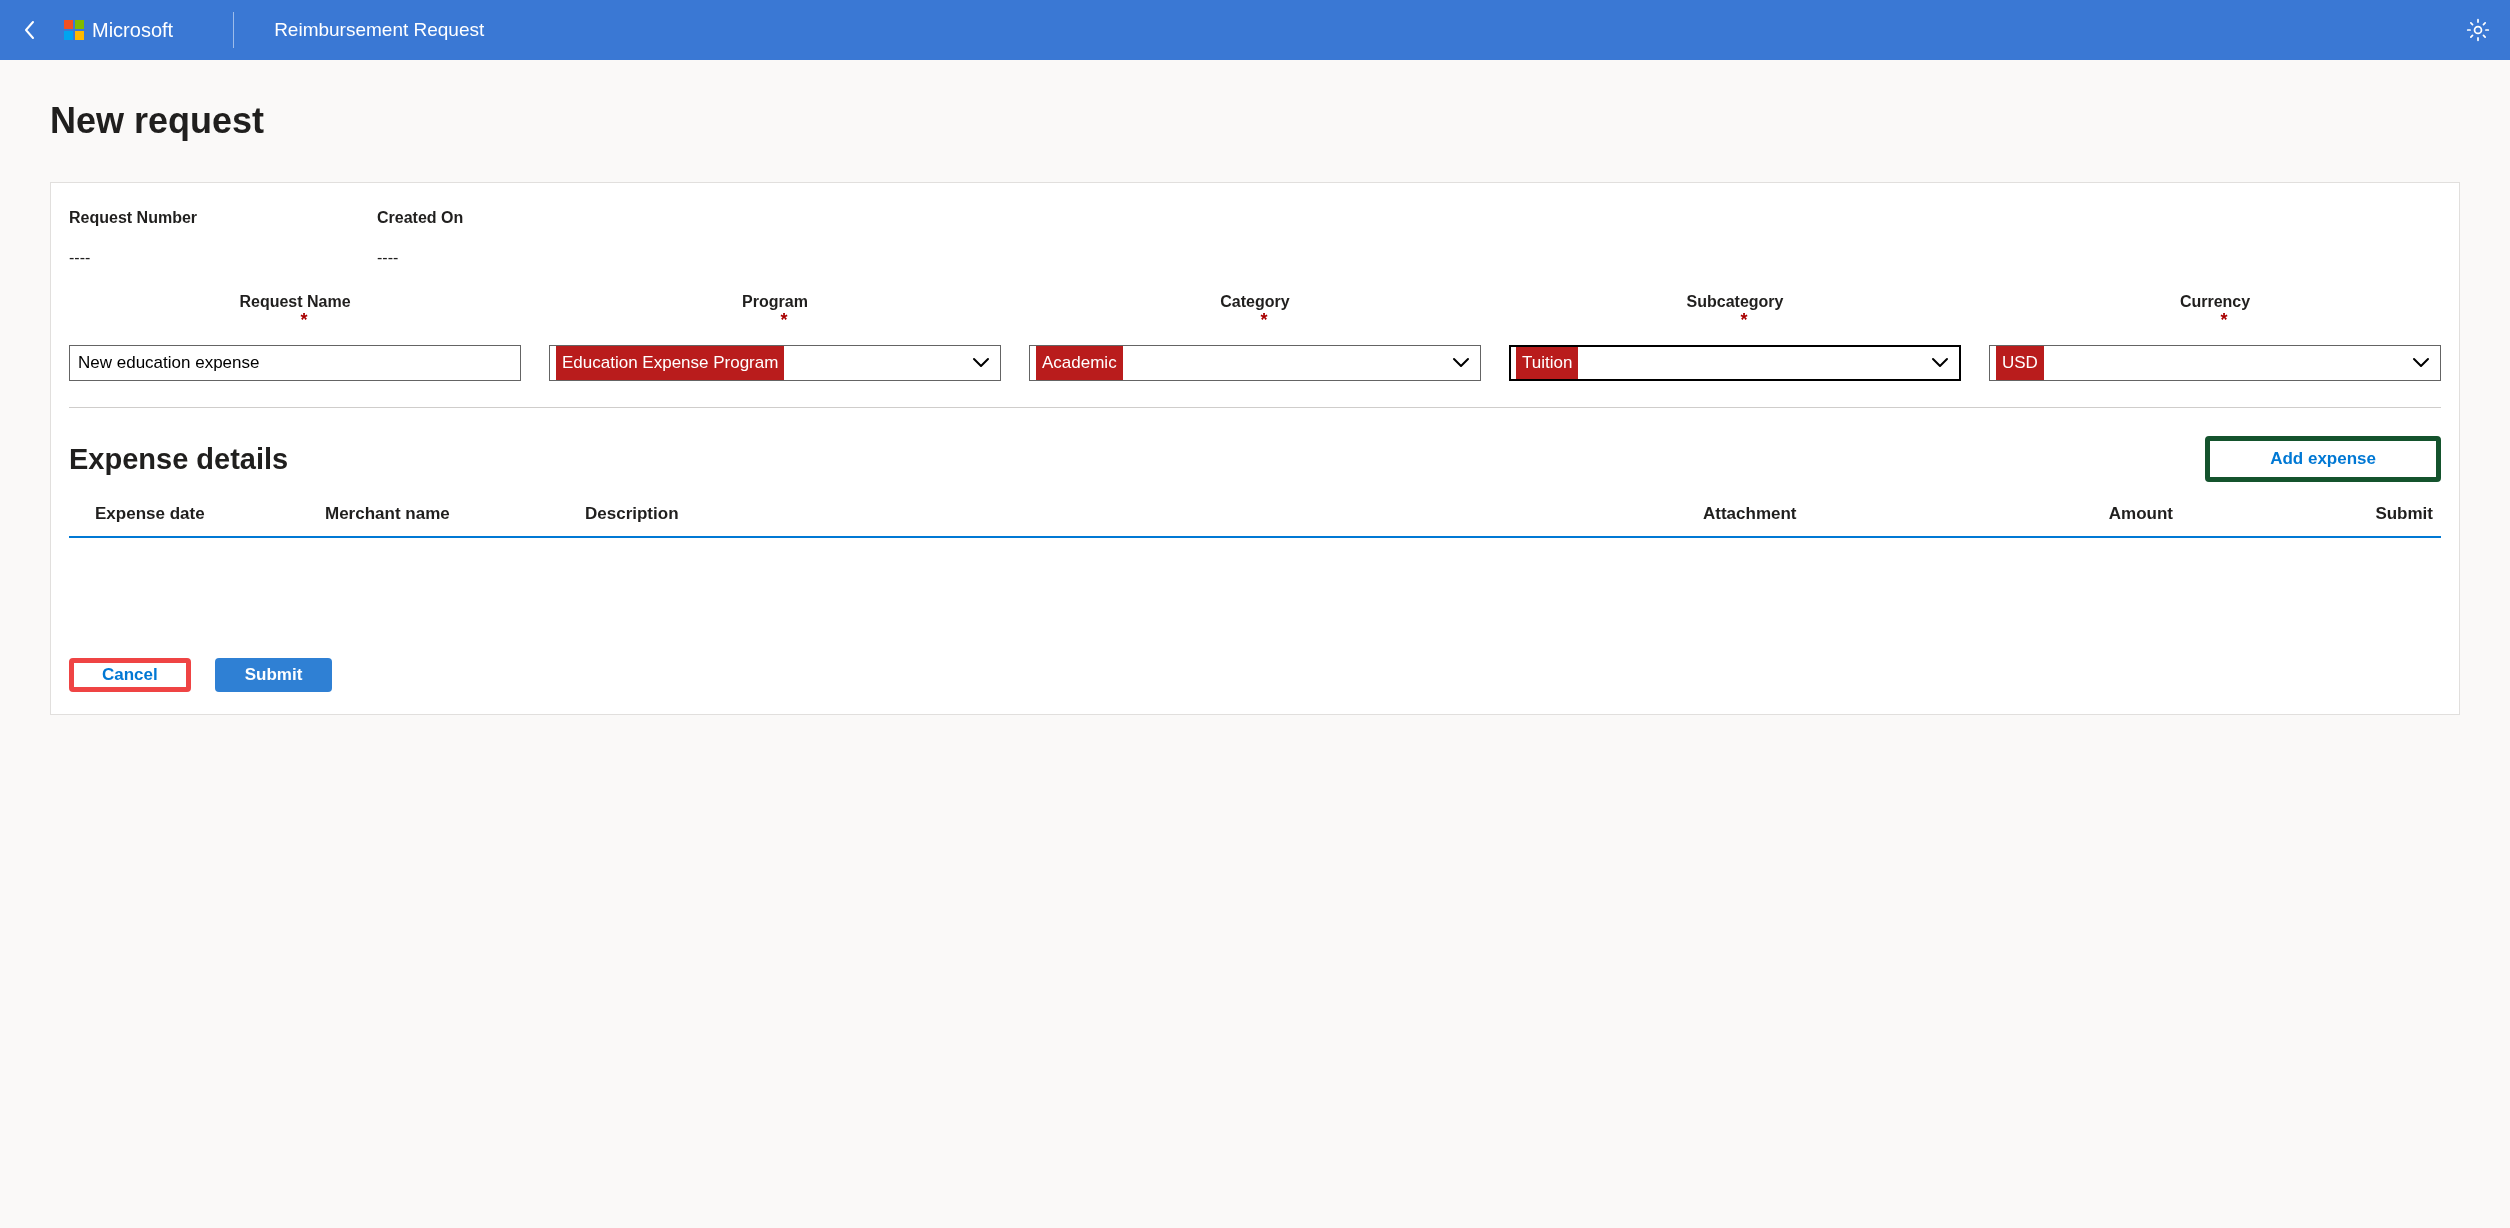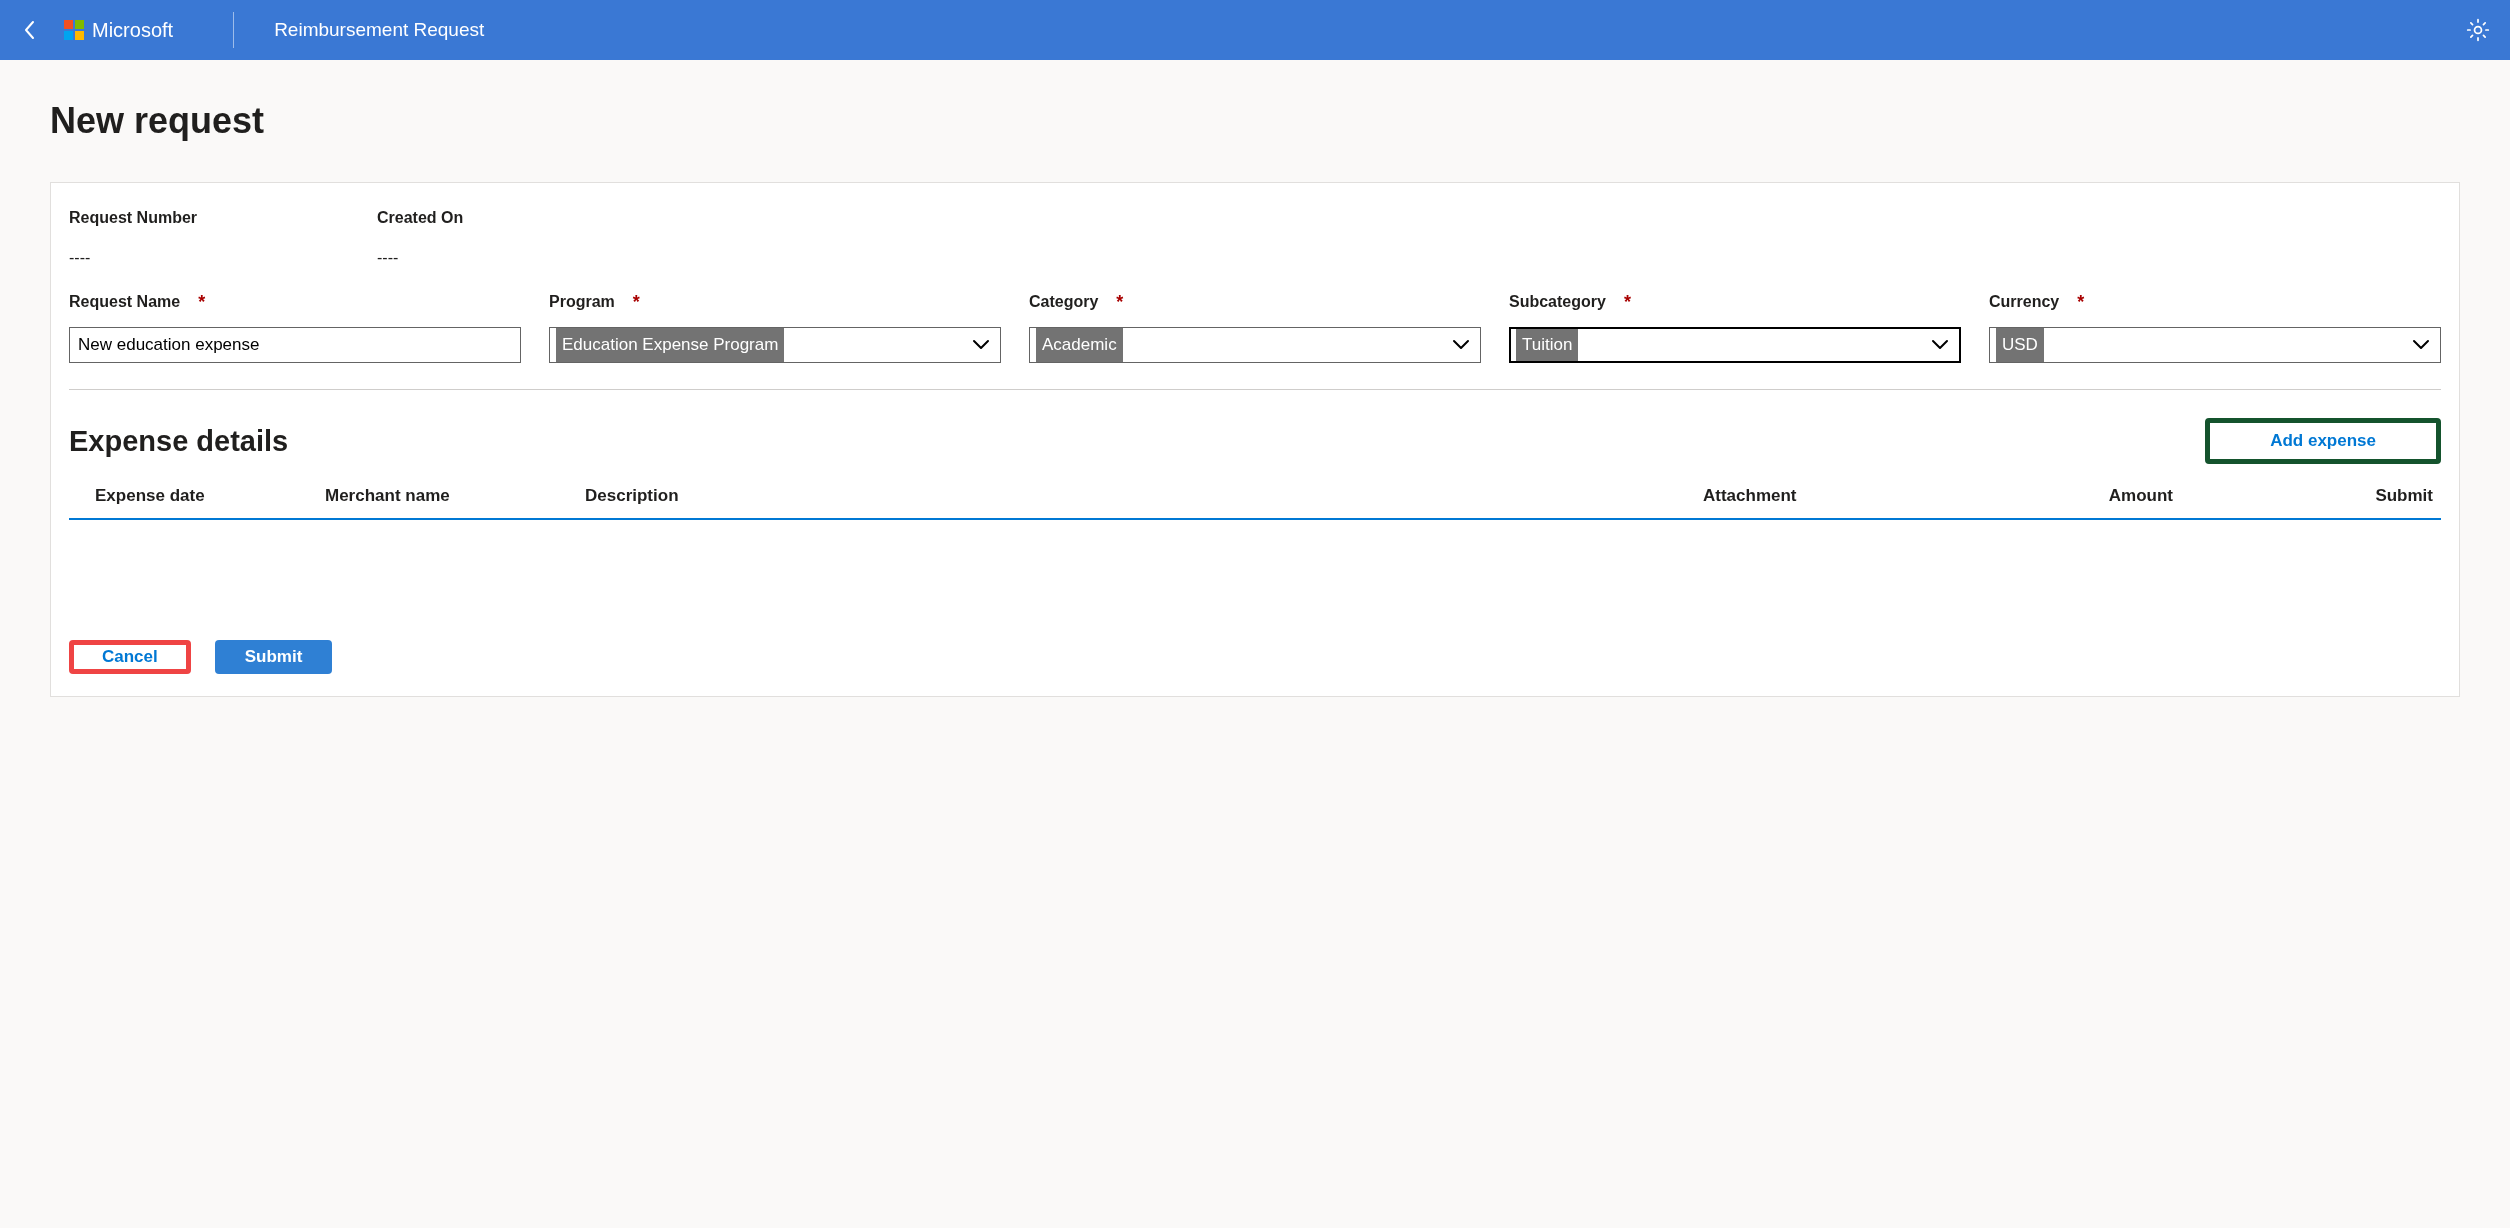--- a/index.html
+++ b/index.html
@@ -76,21 +76,21 @@
     display: flex;
     gap: 28px;
     padding-bottom: 26px;
     border-bottom: 1px solid #cfcdcb;
   }
   .field { flex: 1; min-width: 0; }
   .field-label {
     font-size: 16px;
     font-weight: 600;
     margin-bottom: 16px;
-    display: flex; align-items: center;
+    display: flex; align-items: center; flex-direction: column;
   }
   .req-star { color: #a80000; margin-left: 18px; font-size: 18px; line-height: 1; }
   .text-input {
     width: 100%;
     height: 36px;
     border: 1px solid #646464;
     padding: 0 8px;
     font-size: 17px;
     font-family: inherit;
     background: #fff;
@@ -101,21 +101,21 @@
     border: 1px solid #646464;
     display: flex;
     align-items: center;
     padding: 0 36px 0 6px;
     cursor: pointer;
     background: #fff;
     overflow: hidden;
   }
   .select-box.focused { border: 2px solid #000; padding-left: 5px; padding-right: 35px; }
   .select-value {
-    background: #737373;
+    background: #b91c1c;
     color: #fff;
     padding: 13px 6px;
     font-size: 17px;
     white-space: nowrap;
   }
   .select-chevron {
     position: absolute;
     right: 10px; top: 50%; transform: translateY(-50%);
     pointer-events: none;
   }

